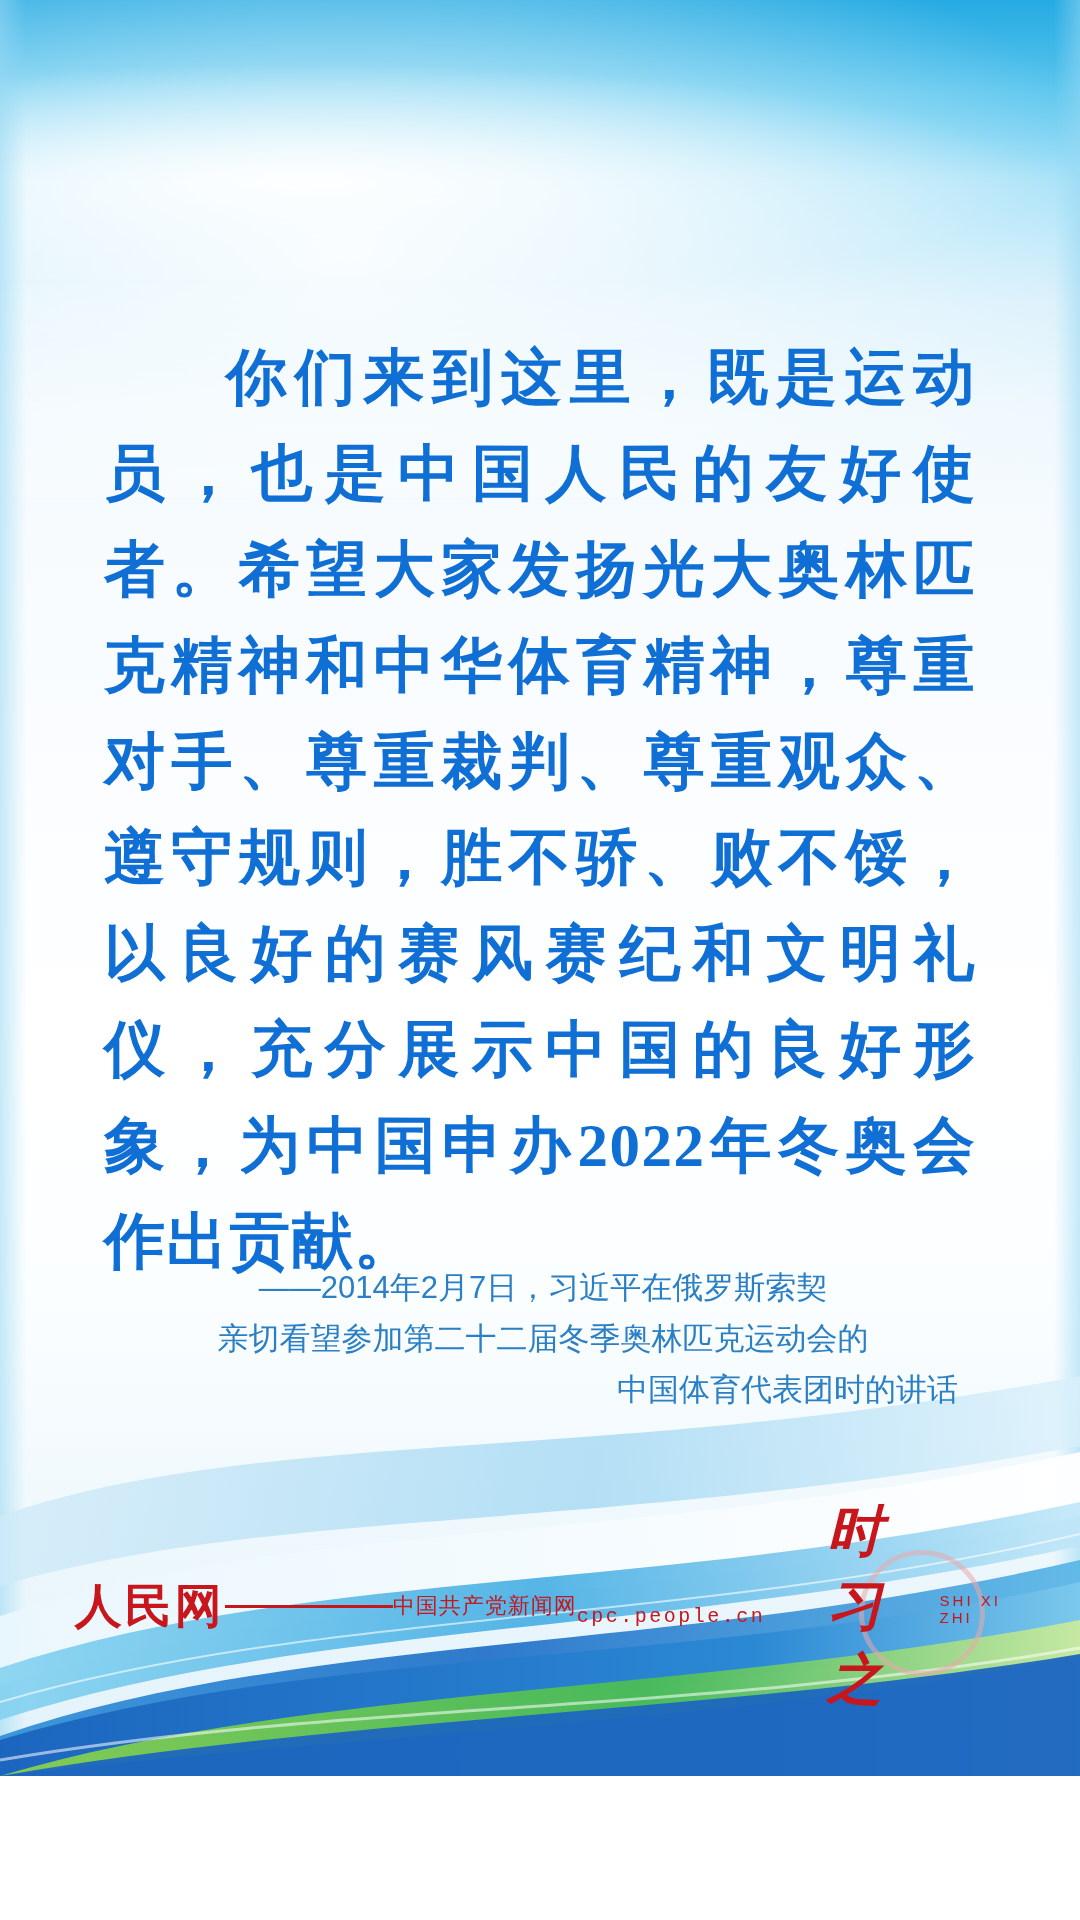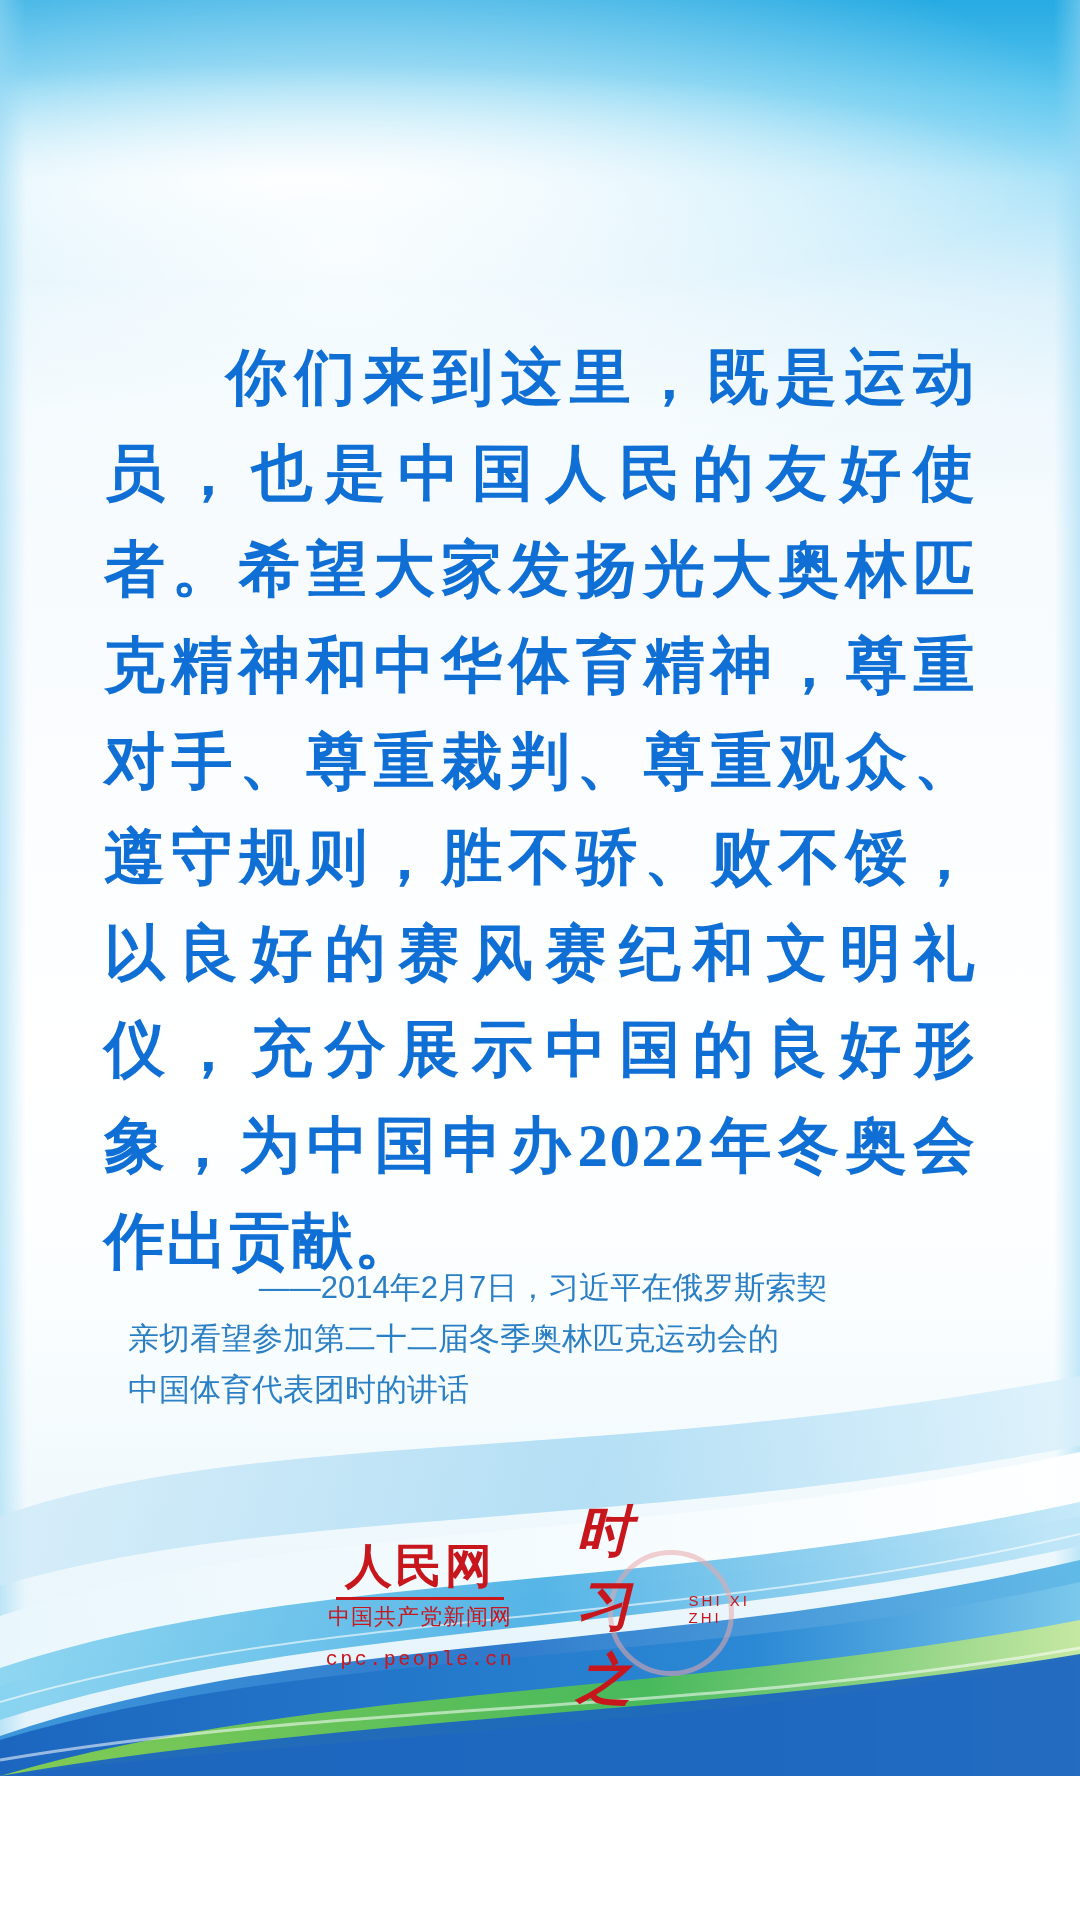--- a/index.html
+++ b/index.html
@@ -110,38 +110,38 @@
     top: 1250px;
     width: 830px;
     color: #2b7fc4;
     font-family: "Liberation Sans", sans-serif;
     font-size: 31px;
     line-height: 51px;
     text-align: left;
     margin-top: 12px;
   }
   .source .line1 { text-align: center; }
-  .source .line2 { text-align: left; }
-  .source .line3 { text-align: left; }
+  .source .line2 { text-align: center; }
+  .source .line3 { text-align: right; }
 
   
   .logos {
     position: absolute;
     left: 0;
     top: 1540px;
     width: 1080px;
     display: flex;
     justify-content: center;
     align-items: center;
     gap: 62px;
   }
 
   .people-logo {
     display: flex;
-    flex-direction: column;
+    flex-direction: row;
     align-items: center;
     line-height: 1;
   }
   .people-logo .cn {
     color: #c8161d;
     font-family: "Liberation Serif", serif;
     font-weight: bold;
     font-size: 47px;
     letter-spacing: 3px;
   }

